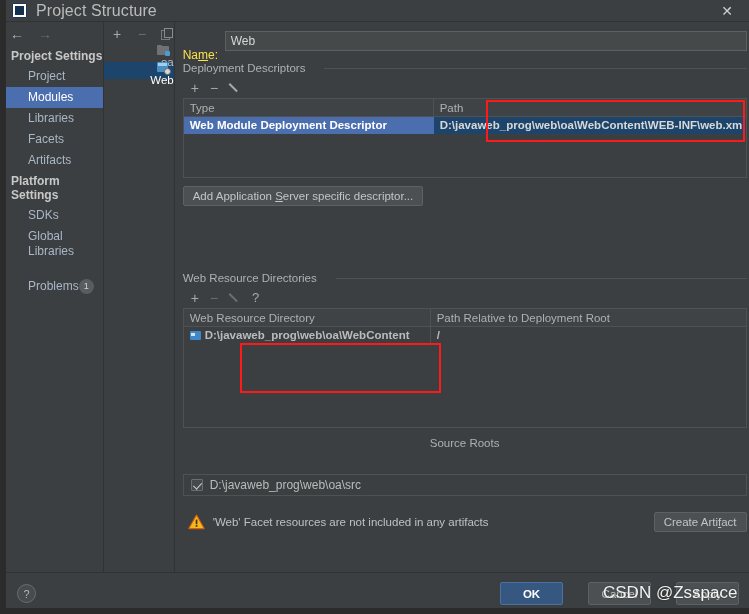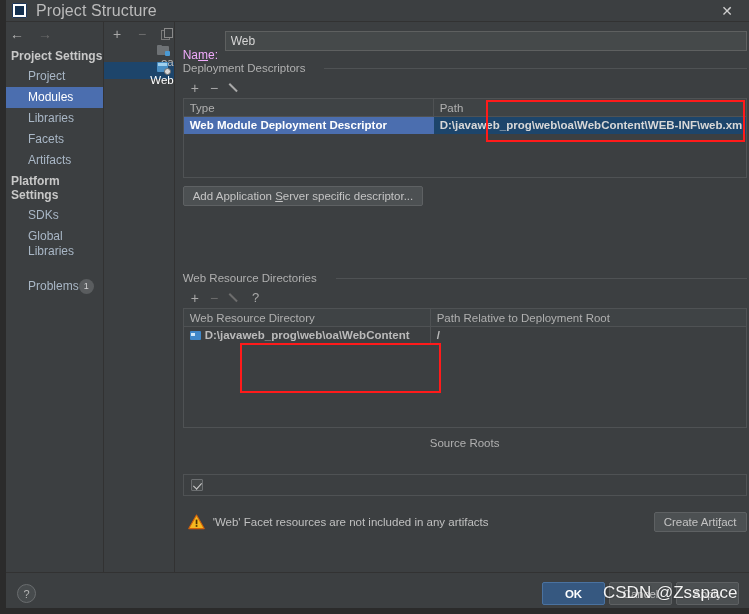--- a/index.html
+++ b/index.html
@@ -139,21 +139,21 @@
 
   
   .content {
     flex: 1; height: 550px; background: #3c3f41;
     position: relative; padding: 0 8px;
   }
 
   .name-row {
     display: flex; align-items: center; height: 22px; margin-top: 8px;
   }
-  .name-label { width: 42px; font-size: 12px; color: #f0abfc; margin-top: 28px; }
+  .name-label { width: 42px; font-size: 12px; color: #fde047; margin-top: 28px; }
   .name-label u { text-decoration: underline; }
   .name-input {
     flex: 1; height: 20px; background: #45494a;
     border: 1px solid #5e6060; color: #d6d6d6;
     font-size: 12px; font-family: "Liberation Sans", sans-serif;
     padding: 0 5px; outline: none;
   }
 
   .section-title {
     display: flex; align-items: center; gap: 19px;
@@ -256,21 +256,21 @@
     background: #3c3f41; border-top: 1px solid #323232;
   }
   .help-btn {
     position: absolute; left: 17px; top: 11px;
     width: 19px; height: 19px; border-radius: 50%;
     border: 1px solid #6a6d6f; background: #474b4d; color: #b5b5b5;
     font-size: 11px; display: flex; align-items: center; justify-content: center;
   }
   .footer-btns {
     position: absolute; right: 10px; top: 9px;
-    display: flex; gap: 4px;
+    display: flex; gap: 25px;
   }
   .fbtn {
     width: 63px; height: 23px; border-radius: 2px;
     display: flex; align-items: center; justify-content: center;
     font-size: 11.5px; border: 1px solid #5e6163; background: #4c5052; color: #c4c4c4;
   }
   .fbtn.primary { background: #365880; border-color: #4a72a0; color: #ffffff; font-weight: bold; }
 
   
   .annot {
@@ -410,20 +410,21 @@
         </div>
       </div>
 
       <div class="section-title" style="margin-top:9px;flex-direction:column;">
         <span>Source Roots</span>
         <span class="rule"></span>
       </div>
 
       <div class="sr-box" style="margin-top:6px;">
         <span class="cbx"></span>
+        <span>D:\javaweb_prog\web\oa\src</span>
       </div>
 
       <div class="warn-row">
         <span class="warn-ic">
           <svg width="17" height="16" viewBox="0 0 17 16">
             <path d="M8.5 1 L16.2 14.6 L0.8 14.6 Z" fill="#f5b820" stroke="#d2620b" stroke-width="1.1" stroke-linejoin="round"></path>
             <rect x="7.7" y="5.6" width="1.7" height="4.6" fill="#4a3000"></rect>
             <rect x="7.7" y="11.1" width="1.7" height="1.7" fill="#4a3000"></rect>
           </svg>
         </span>

